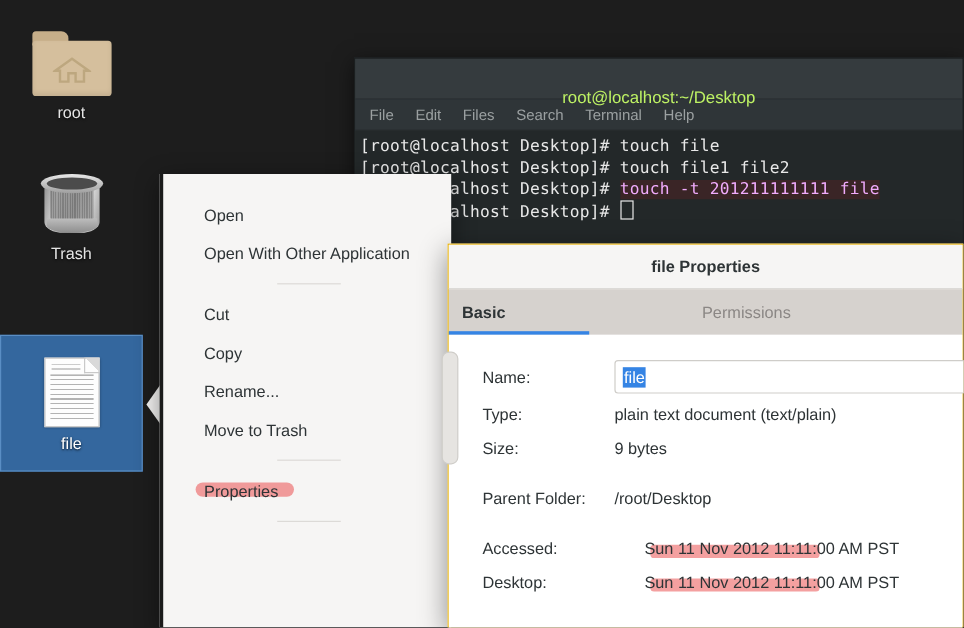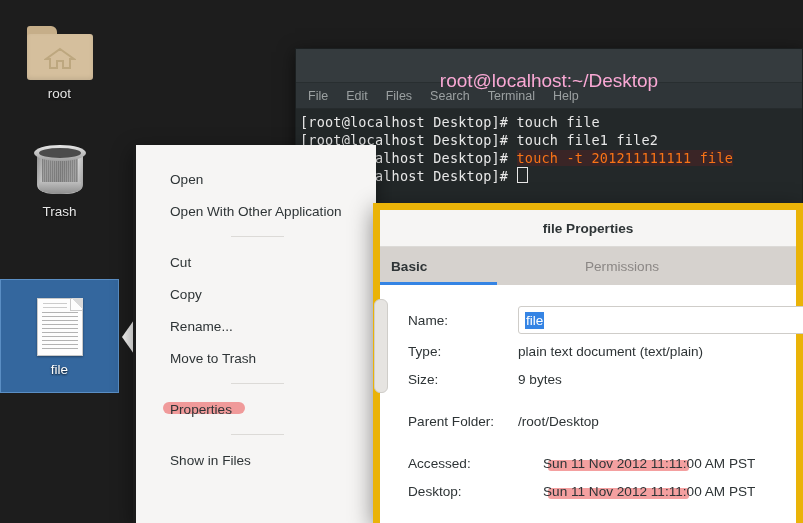--- a/index.html
+++ b/index.html
@@ -53,28 +53,28 @@
   .docicon .lines.top{top:5px;height:6px;left:6px;right:16px;bottom:auto;opacity:.5;}
 
   
   #terminal{
     position:absolute;left:295px;top:48px;width:508px;height:159px;
     background:#2e3436;border:1px solid #1b1f20;box-sizing:border-box;
     box-shadow:0 4px 16px rgba(0,0,0,.55);
   }
   #term-titlebar{height:33px;background:#353b3e;display:flex;align-items:center;justify-content:center;
     border-bottom:1px solid #282e30;}
-  #term-title{color:#f9a8d4;font-size:19px;margin-top:31px;}
+  #term-title{color:#bef264;font-size:14px;margin-top:31px;}
   #term-menubar{height:25px;background:#2f3538;display:flex;align-items:center;padding-left:12px;gap:18px;
     border-bottom:1px solid #262b2d;}
   #term-menubar .mi{color:#9ba0a1;font-size:12.5px;}
   #term-body{background:#232829;height:100px;padding:4px 0 0 4px;box-sizing:border-box;
     font-family:"DejaVu Sans Mono","Liberation Mono",monospace;font-size:13.5px;line-height:18px;color:#e8e8e8;
     white-space:pre;letter-spacing:.2px;}
-  #term-body .cmd-hl{color:#f97316;background:#3a2526;}
+  #term-body .cmd-hl{color:#f0abfc;background:#3a2526;}
   .cursor{display:inline-block;width:9px;height:14px;border:1px solid #e8e8e8;vertical-align:-2px;}
 
   
   #ctxmenu{
     position:absolute;left:133px;top:145px;width:243px;height:378px;
     background:#f6f5f4;border-left:3px solid #1b1b1b;box-sizing:border-box;
     box-shadow:0 6px 20px rgba(0,0,0,.45);
   }
   #ctx-arrow{
     position:absolute;left:122px;top:320px;width:0;height:0;
@@ -87,21 +87,21 @@
   .ctx-item.hl{position:relative;}
   .ctx-item.hl .mark{
     position:absolute;left:27px;right:auto;width:82px;height:12px;top:9px;
     background:#f09a9a;border-radius:6px;z-index:0;
   }
   .ctx-item.hl .txt{position:relative;z-index:1;}
 
   
   #props{
     position:absolute;left:373px;top:203px;width:430px;height:320px;
-    background:#ffffff;border:7px solid #eab308;box-sizing:border-box;
+    background:#ffffff;border:1px solid #eab308;box-sizing:border-box;
     box-shadow:0 6px 22px rgba(0,0,0,.45);
   }
   #props-titlebar{height:36px;background:#f6f5f4;border-bottom:1px solid #dcdad7;
     display:flex;align-items:center;justify-content:center;}
   #props-title{font-size:13.6px;font-weight:bold;color:#2e3436;}
   #props-tabs{height:38px;background:#d6d2ce;display:flex;align-items:stretch;}
   .ptab{display:flex;align-items:center;justify-content:flex-start;font-size:13.6px;position:relative;}
   .ptab .lbl{padding:0 0 0 0;}
   #tab-basic{width:117px;padding-left:11px;color:#2e3436;font-weight:bold;}
   #tab-basic .underline{position:absolute;left:0;bottom:0;width:117px;height:3px;background:#3584e4;}
@@ -206,23 +206,20 @@
   </div>
   <div class="ctx-item">
     <span class="txt">Move to Trash</span>
   </div>
   <div class="ctx-sep"></div>
   <div class="ctx-item hl">
     <span class="mark"></span>
     <span class="txt">Properties</span>
   </div>
   <div class="ctx-sep"></div>
-  <div class="ctx-item">
-    <span class="txt">Show in Files</span>
-  </div>
 </div>
 
 <div id="props">
   <div id="props-titlebar">
     <div id="props-title">file Properties</div>
   </div>
   <div id="props-tabs">
     <div class="ptab" id="tab-basic">
       <span class="lbl">Basic</span>
       <span class="underline"></span>

